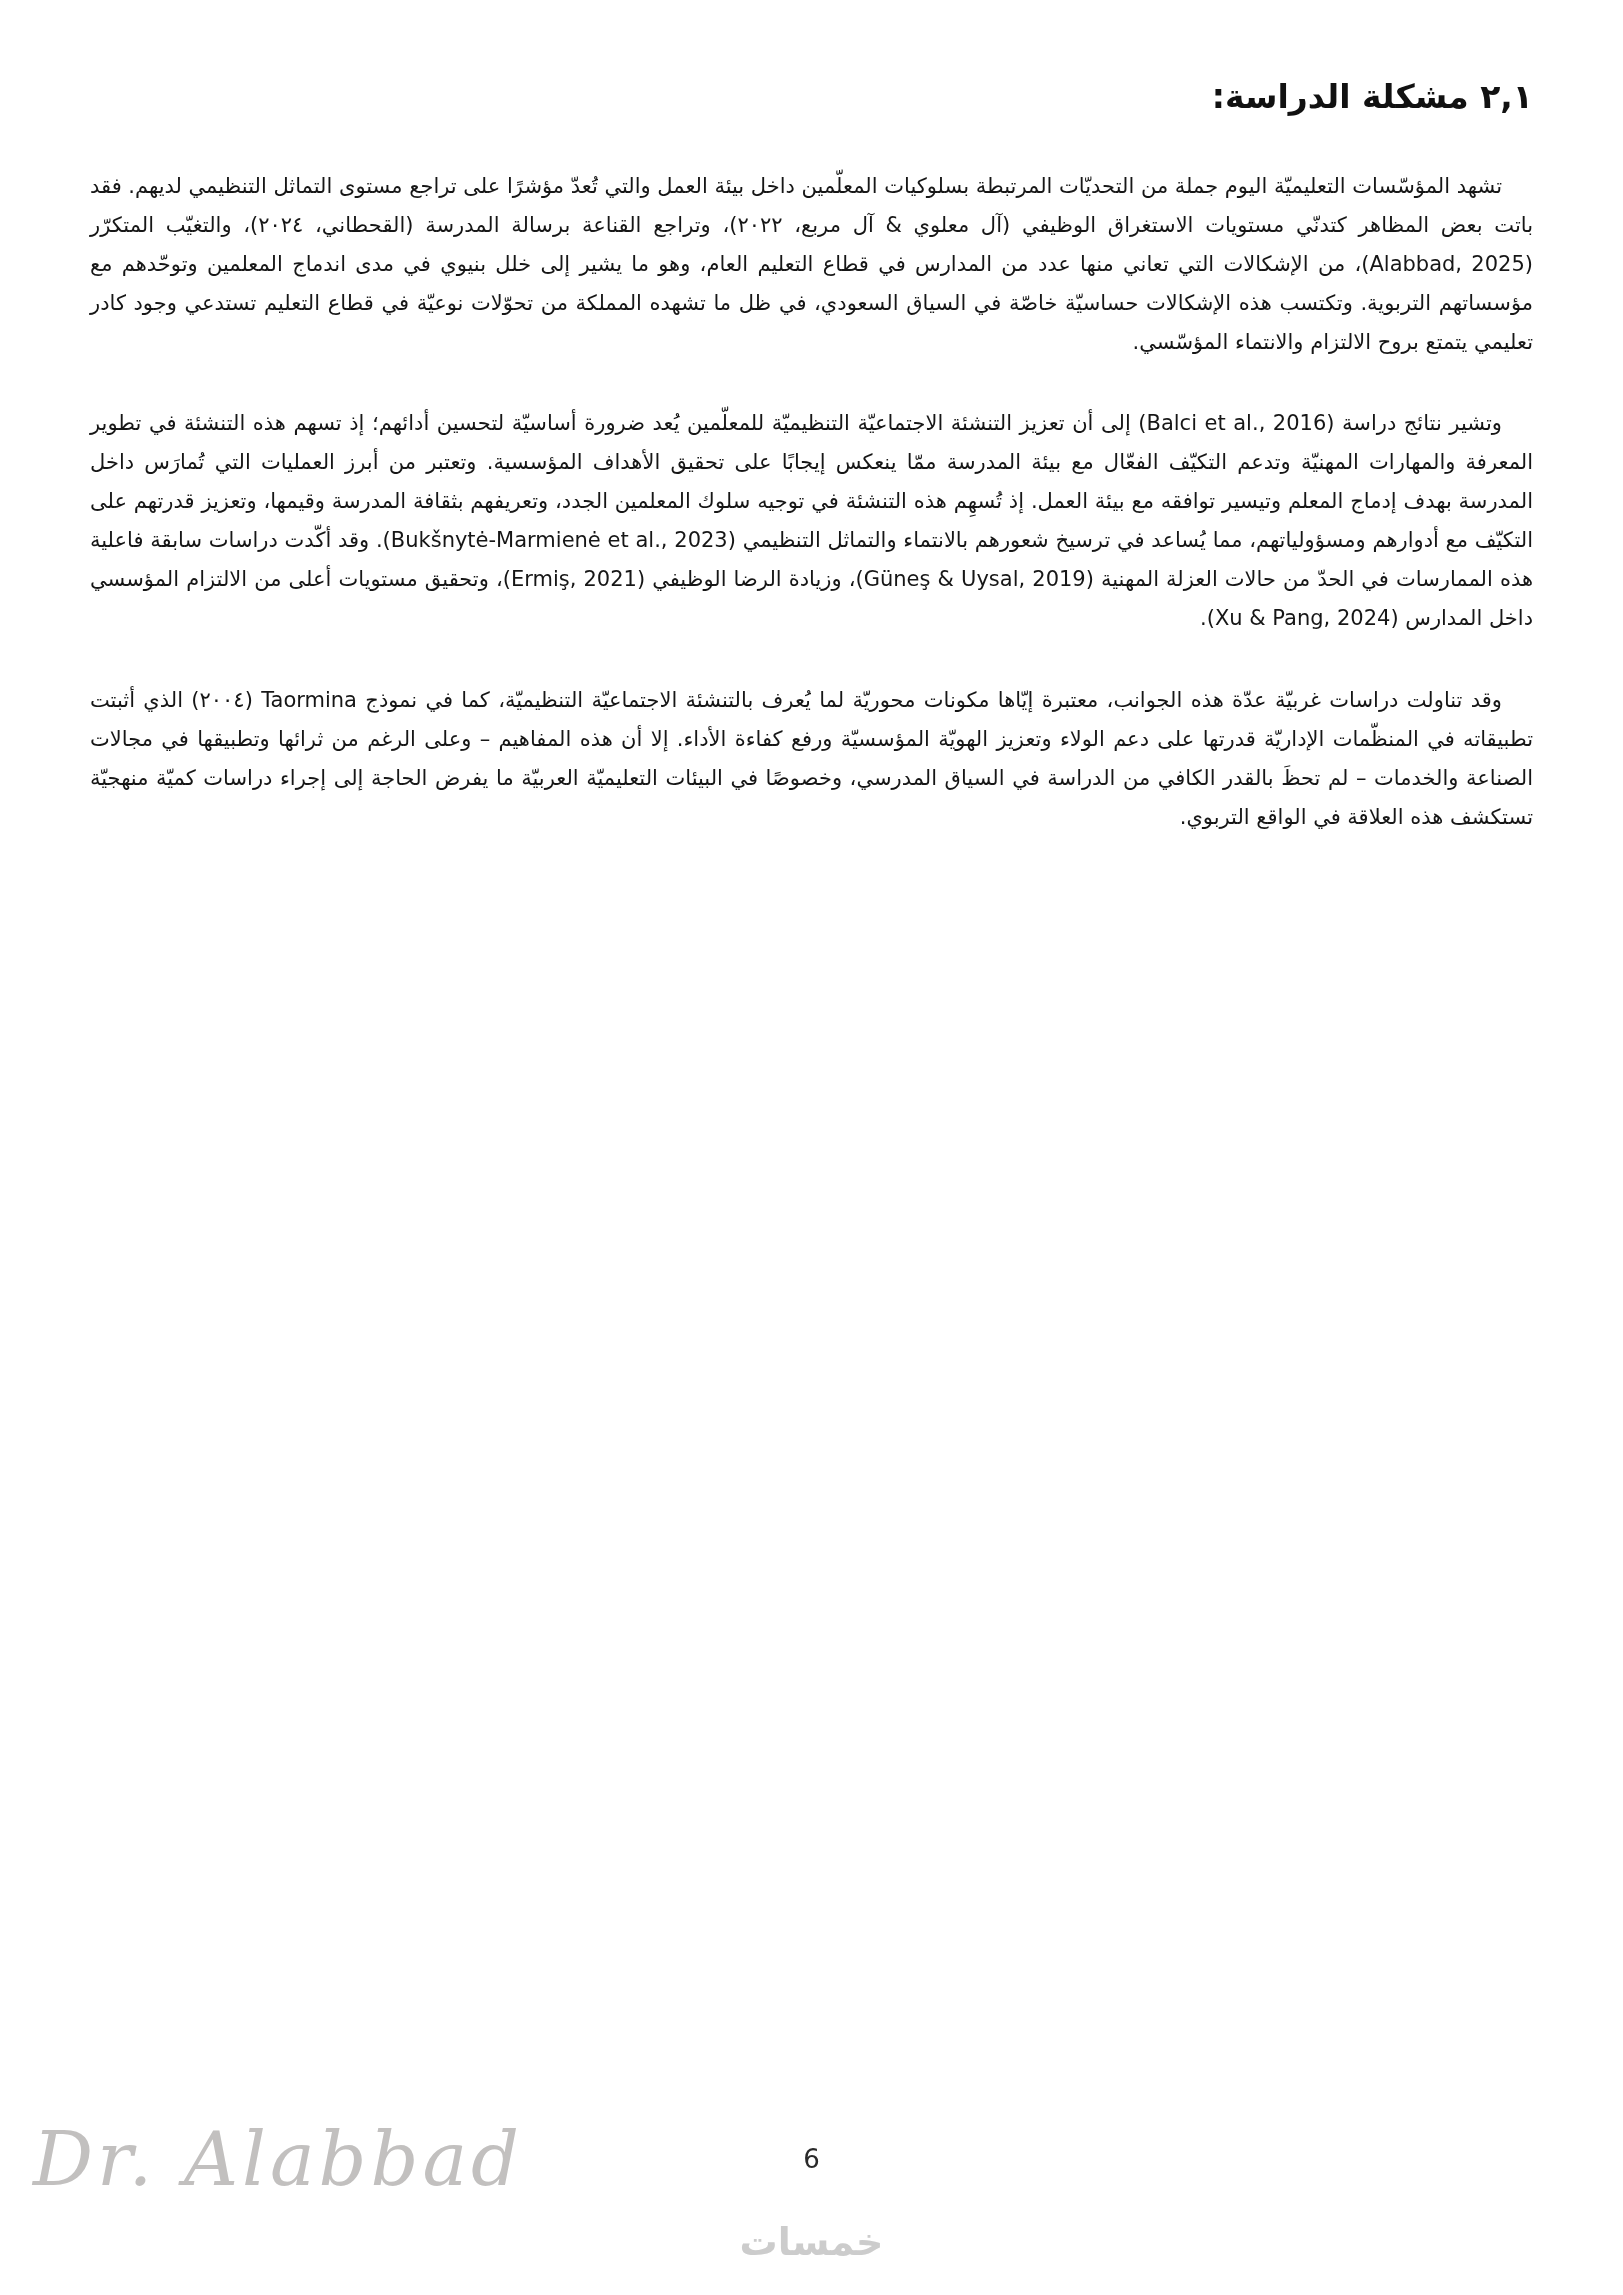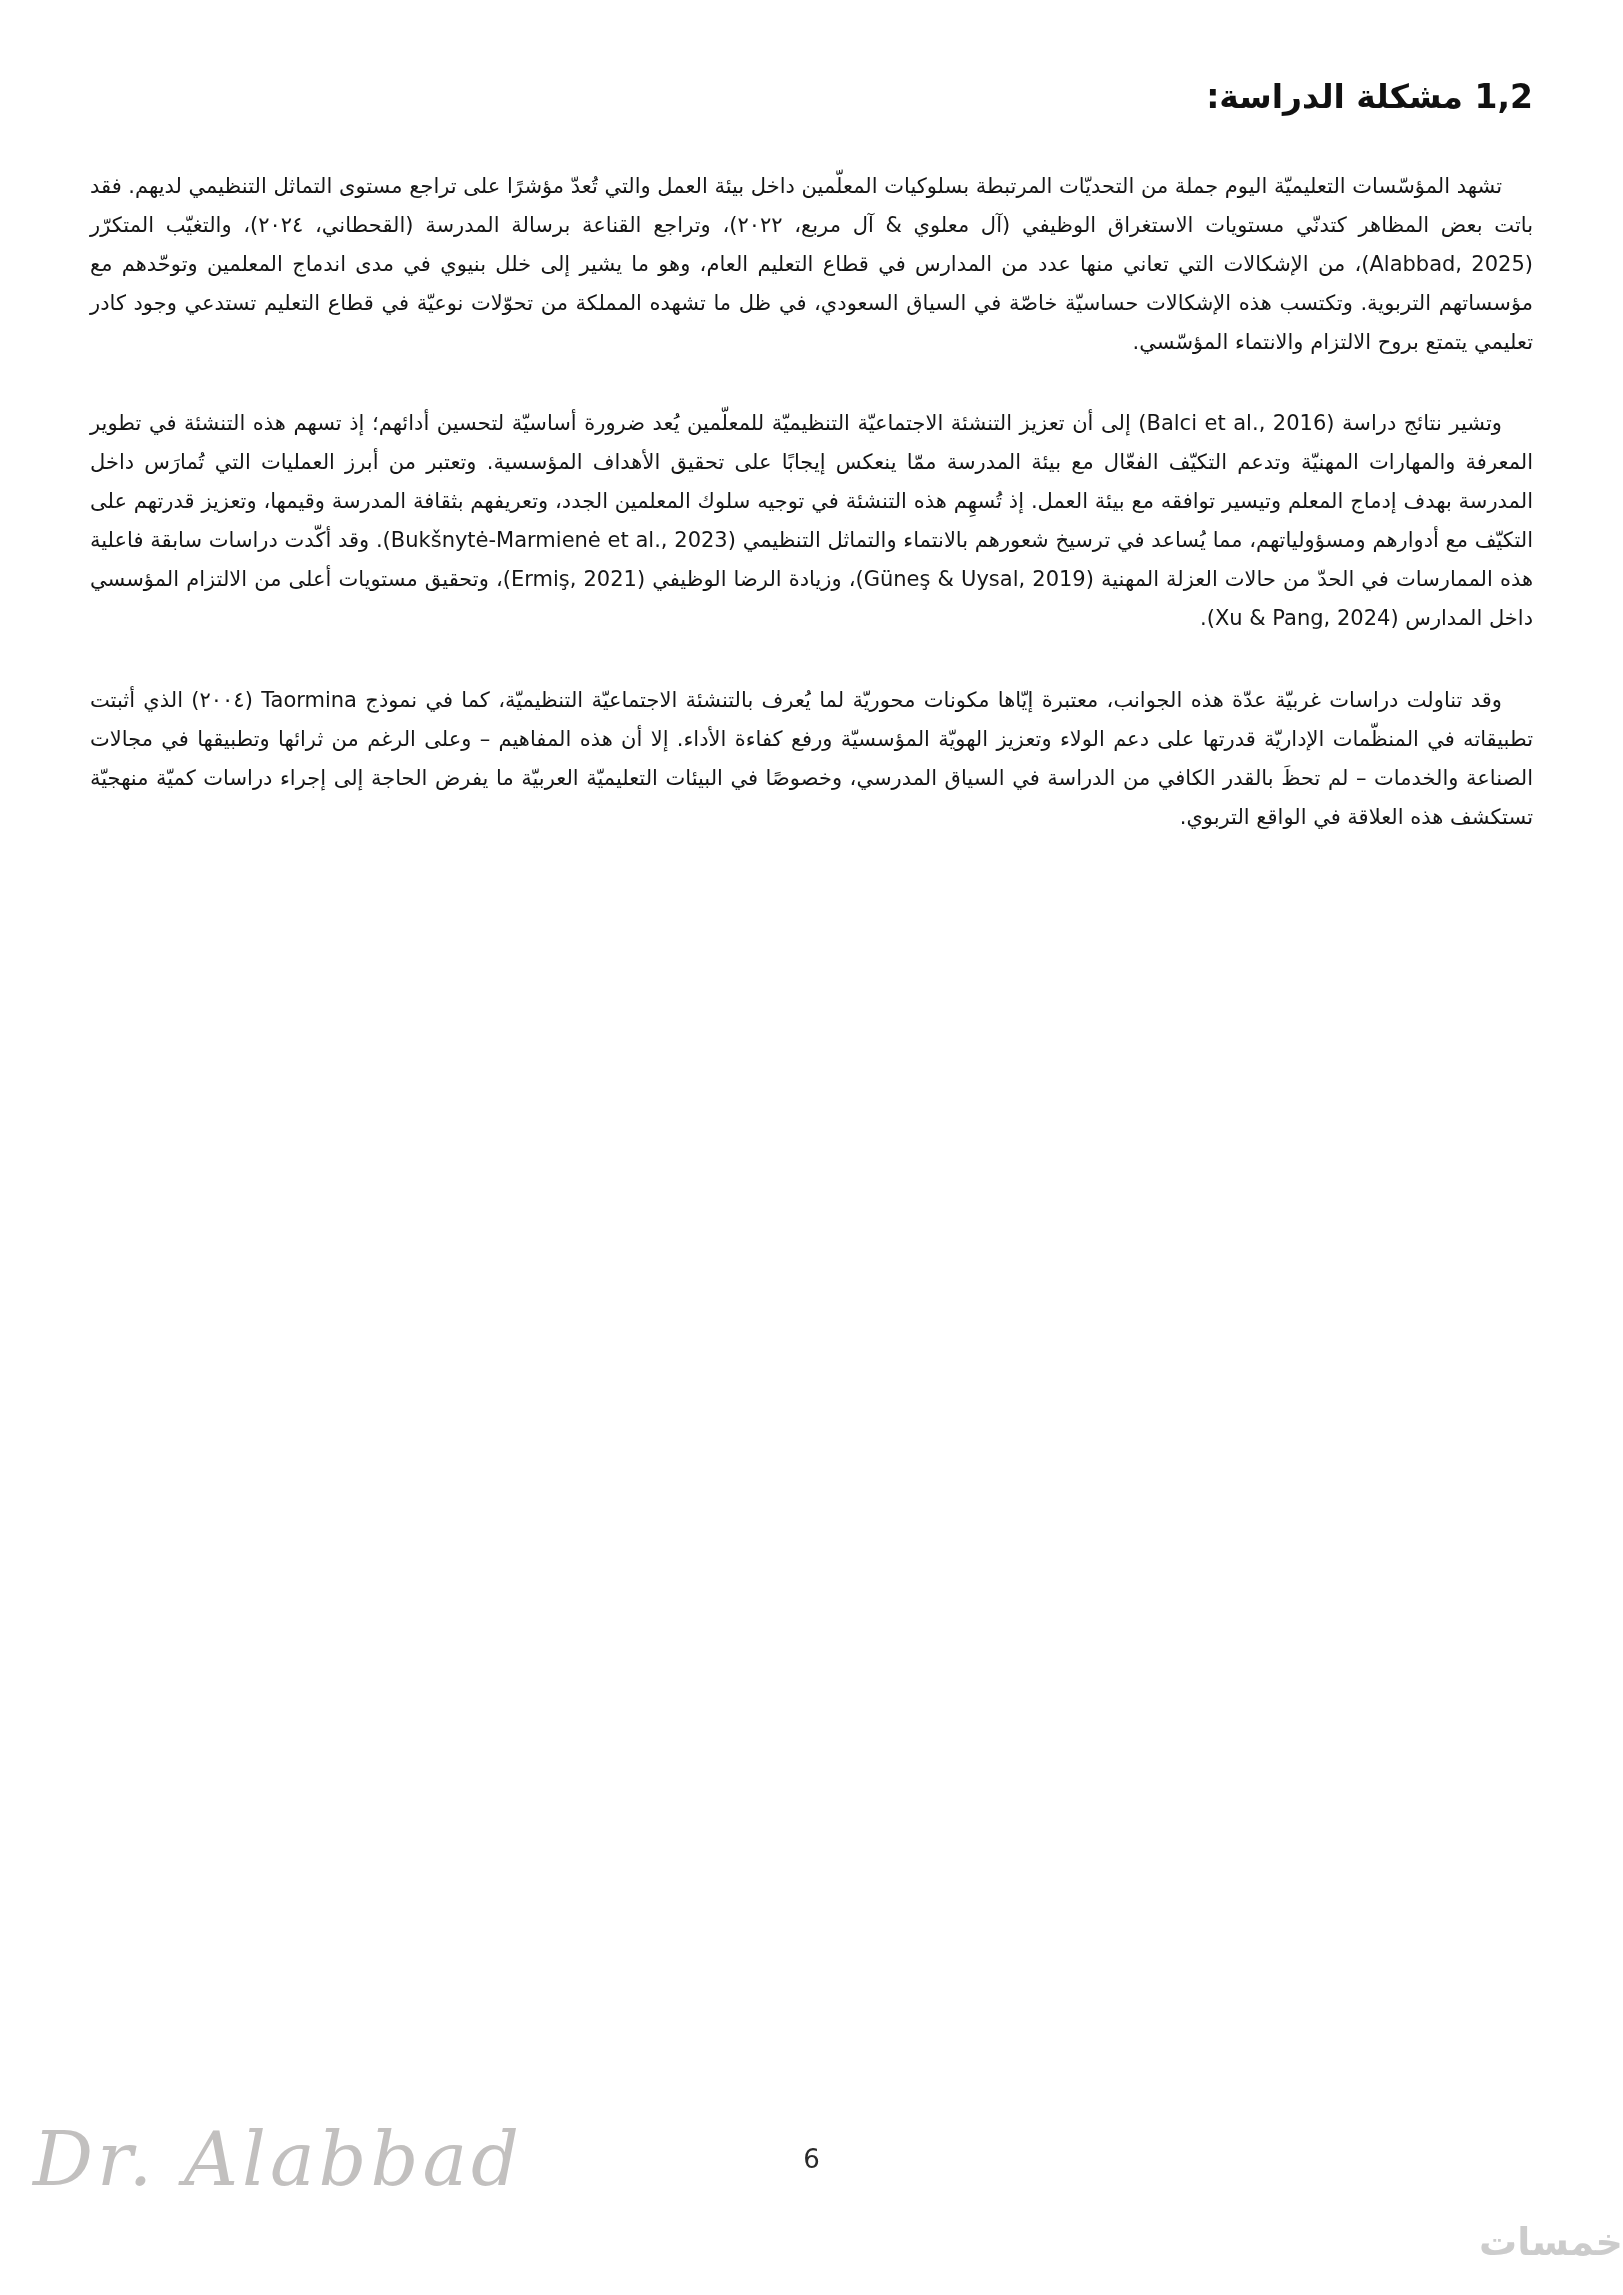--- a/index.html
+++ b/index.html
@@ -62,33 +62,33 @@
     text-align: center;
     font-size: 26px;
     color: #2a2a2a;
     direction: ltr;
   }
   .brand {
     position: absolute;
     bottom: 31px;
     left: 0;
     right: 0;
-    text-align: right;
+    text-align: center;
     font-size: 38px;
     font-weight: bold;
     color: #cccccc;
   }
 </style>
 </head>
 <body>
 
 <div class="page">
 
   <div class="content">
-    <h2 class="heading">1,2 مشكلة الدراسة:</h2>
+    <h2 class="heading">٢,١ مشكلة الدراسة:</h2>
 
     <p class="para">تشهد المؤسّسات التعليميّة اليوم جملة من التحديّات المرتبطة بسلوكيات المعلّمين داخل بيئة العمل والتي تُعدّ مؤشرًا على تراجع مستوى التماثل التنظيمي لديهم. فقد باتت بعض المظاهر كتدنّي مستويات الاستغراق الوظيفي (آل معلوي &amp; آل مربع، ٢٠٢٢)، وتراجع القناعة برسالة المدرسة (القحطاني، ٢٠٢٤)، والتغيّب المتكرّر (Alabbad, 2025)، من الإشكالات التي تعاني منها عدد من المدارس في قطاع التعليم العام، وهو ما يشير إلى خلل بنيوي في مدى اندماج المعلمين وتوحّدهم مع مؤسساتهم التربوية. وتكتسب هذه الإشكالات حساسيّة خاصّة في السياق السعودي، في ظل ما تشهده المملكة من تحوّلات نوعيّة في قطاع التعليم تستدعي وجود كادر تعليمي يتمتع بروح الالتزام والانتماء المؤسّسي.</p>
 
     <p class="para">وتشير نتائج دراسة (Balci et al., 2016) إلى أن تعزيز التنشئة الاجتماعيّة التنظيميّة للمعلّمين يُعد ضرورة أساسيّة لتحسين أدائهم؛ إذ تسهم هذه التنشئة في تطوير المعرفة والمهارات المهنيّة وتدعم التكيّف الفعّال مع بيئة المدرسة ممّا ينعكس إيجابًا على تحقيق الأهداف المؤسسية. وتعتبر من أبرز العمليات التي تُمارَس داخل المدرسة بهدف إدماج المعلم وتيسير توافقه مع بيئة العمل. إذ تُسهِم هذه التنشئة في توجيه سلوك المعلمين الجدد، وتعريفهم بثقافة المدرسة وقيمها، وتعزيز قدرتهم على التكيّف مع أدوارهم ومسؤولياتهم، مما يُساعد في ترسيخ شعورهم بالانتماء والتماثل التنظيمي (Bukšnytė-Marmienė et al., 2023). وقد أكّدت دراسات سابقة فاعلية هذه الممارسات في الحدّ من حالات العزلة المهنية (Güneş &amp; Uysal, 2019)، وزيادة الرضا الوظيفي (Ermiş, 2021)، وتحقيق مستويات أعلى من الالتزام المؤسسي داخل المدارس (Xu &amp; Pang, 2024).</p>
 
     <p class="para">وقد تناولت دراسات غربيّة عدّة هذه الجوانب، معتبرة إيّاها مكونات محوريّة لما يُعرف بالتنشئة الاجتماعيّة التنظيميّة، كما في نموذج Taormina (٢٠٠٤) الذي أثبتت تطبيقاته في المنظّمات الإداريّة قدرتها على دعم الولاء وتعزيز الهويّة المؤسسيّة ورفع كفاءة الأداء. إلا أن هذه المفاهيم – وعلى الرغم من ثرائها وتطبيقها في مجالات الصناعة والخدمات – لم تحظَ بالقدر الكافي من الدراسة في السياق المدرسي، وخصوصًا في البيئات التعليميّة العربيّة ما يفرض الحاجة إلى إجراء دراسات كميّة منهجيّة تستكشف هذه العلاقة في الواقع التربوي.</p>
   </div>
 
   <div class="signature">Dr. Alabbad</div>
 

